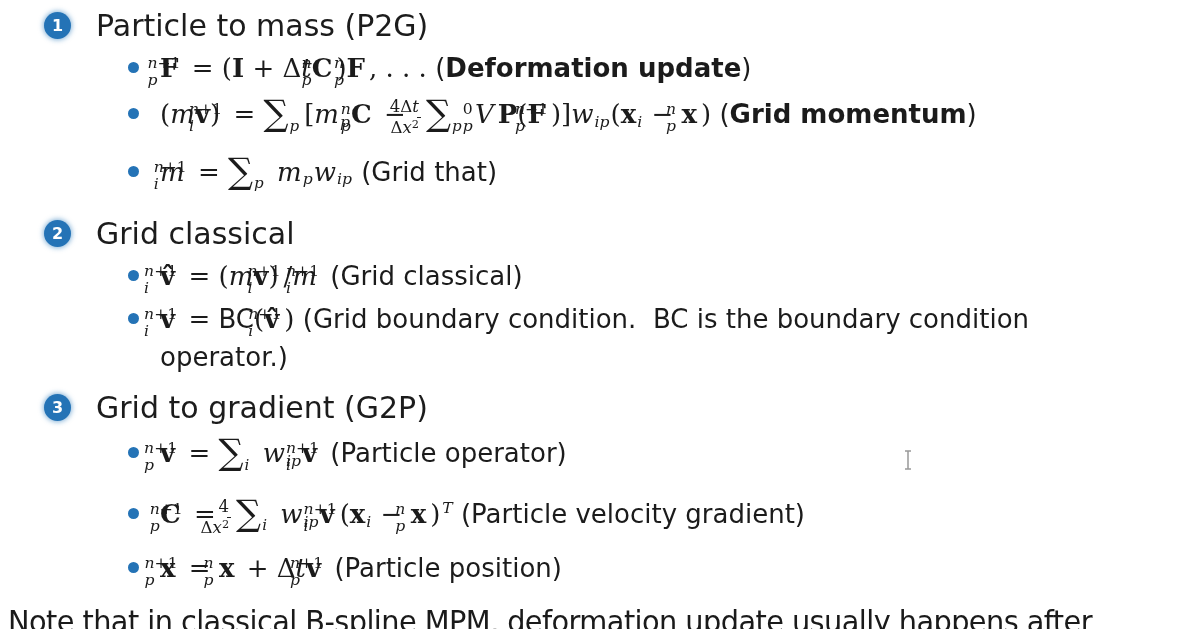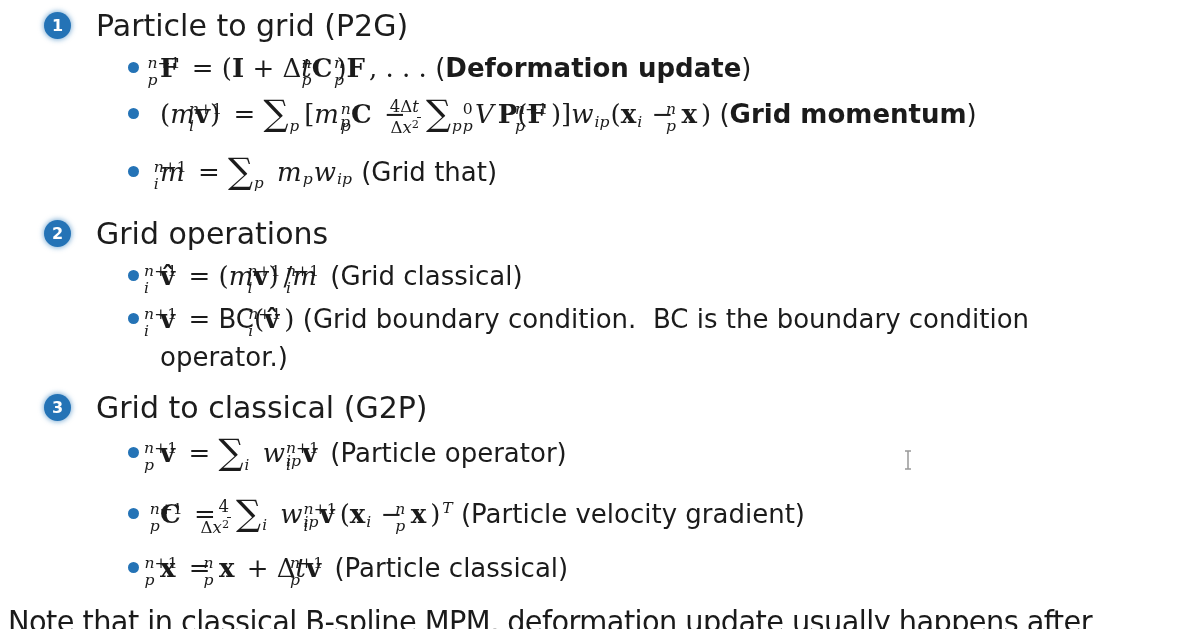--- a/index.html
+++ b/index.html
@@ -66,38 +66,38 @@
   
   .ibeam{position:absolute;left:903px;top:450px;width:10px;height:20px;}
 </style>
 </head>
 <body>
 
 <div class="slide">
   <div id="items-container">
       <div class="enum-title">
         <span class="enum-circle">1</span>
-        <span>Particle to grid (P2G)</span>
+        <span>Particle to mass (P2G)</span>
       </div>
       <div class="bullet-row"><span class="bullet-dot"></span><span class="math"><b>F</b><span class="ss"><span><i>n</i>+1</span><span><i>p</i></span></span> = (<b>I</b> + Δ<i>t</i><b>C</b><span class="ss"><span><i>n</i></span><span><i>p</i></span></span>)<b>F</b><span class="ss"><span><i>n</i></span><span><i>p</i></span></span>, . . .</span> <span class="cap">(<b>Deformation update</b>)</span></div>
       <div class="bullet-row"><span class="bullet-dot"></span><span class="math">(<i>m</i><b>v</b>)<span class="ss"><span><i>n</i>+1</span><span><i>i</i></span></span> = <span class="sg">∑</span><span class="lsub">p</span>[<i>m</i><span class="sb2">p</span><b>C</b><span class="ss"><span><i>n</i></span><span><i>p</i></span></span> − <span class="fr"><span class="fn">4Δ<i>t</i></span><span class="fd">Δ<i>x</i><span class="sp2">2</span></span></span><span class="sg">∑</span><span class="lsub">p</span> <i>V</i><span class="ss"><span>0</span><span><i>p</i></span></span><b>P</b>(<b>F</b><span class="ss"><span><i>n</i>+1</span><span><i>p</i></span></span>)]<i>w</i><span class="sb2">ip</span>(<b>x</b><span class="sb2">i</span> − <b>x</b><span class="ss"><span><i>n</i></span><span><i>p</i></span></span>)</span> <span class="cap">(<b>Grid momentum</b>)</span></div>
       <div class="bullet-row"><span class="bullet-dot"></span><span class="math"><i>m</i><span class="ss"><span><i>n</i>+1</span><span><i>i</i></span></span> = <span class="sg">∑</span><span class="lsub">p</span> <i>m</i><span class="sb2">p</span><i>w</i><span class="sb2">ip</span></span> <span class="cap">(Grid that)</span></div>
       <div class="enum-title">
         <span class="enum-circle">2</span>
-        <span>Grid operations</span>
+        <span>Grid classical</span>
       </div>
       <div class="bullet-row"><span class="bullet-dot"></span><span class="math"><b>v̂</b><span class="ss"><span><i>n</i>+1</span><span><i>i</i></span></span> = (<i>m</i><b>v</b>)<span class="ss"><span><i>n</i>+1</span><span><i>i</i></span></span>/<i>m</i><span class="ss"><span><i>n</i>+1</span><span><i>i</i></span></span></span> <span class="cap">(Grid classical)</span></div>
       <div class="bullet-row"><span class="bullet-dot"></span><span class="math"><b>v</b><span class="ss"><span><i>n</i>+1</span><span><i>i</i></span></span> = <span class="txt">BC</span>(<b>v̂</b><span class="ss"><span><i>n</i>+1</span><span><i>i</i></span></span>)</span> <span class="cap">(Grid boundary condition.&nbsp; BC is the boundary condition<br>operator.)</span></div>
       <div class="enum-title">
         <span class="enum-circle">3</span>
-        <span>Grid to classical (G2P)</span>
+        <span>Grid to gradient (G2P)</span>
       </div>
       <div class="bullet-row"><span class="bullet-dot"></span><span class="math"><b>v</b><span class="ss"><span><i>n</i>+1</span><span><i>p</i></span></span> = <span class="sg">∑</span><span class="lsub">i</span> <i>w</i><span class="sb2">ip</span><b>v</b><span class="ss"><span><i>n</i>+1</span><span><i>i</i></span></span></span> <span class="cap">(Particle operator)</span></div>
       <div class="bullet-row"><span class="bullet-dot"></span><span class="math"><b>C</b><span class="ss"><span><i>n</i>+1</span><span><i>p</i></span></span> = <span class="fr"><span class="fn">4</span><span class="fd">Δ<i>x</i><span class="sp2">2</span></span></span><span class="sg">∑</span><span class="lsub">i</span> <i>w</i><span class="sb2">ip</span><b>v</b><span class="ss"><span><i>n</i>+1</span><span><i>i</i></span></span>(<b>x</b><span class="sb2">i</span> − <b>x</b><span class="ss"><span><i>n</i></span><span><i>p</i></span></span>)<span class="spT"><i>T</i></span></span> <span class="cap">(Particle velocity gradient)</span></div>
-      <div class="bullet-row"><span class="bullet-dot"></span><span class="math"><b>x</b><span class="ss"><span><i>n</i>+1</span><span><i>p</i></span></span> = <b>x</b><span class="ss"><span><i>n</i></span><span><i>p</i></span></span> + Δ<i>t</i><b>v</b><span class="ss"><span><i>n</i>+1</span><span><i>p</i></span></span></span> <span class="cap">(Particle classical)</span></div>
+      <div class="bullet-row"><span class="bullet-dot"></span><span class="math"><b>x</b><span class="ss"><span><i>n</i>+1</span><span><i>p</i></span></span> = <b>x</b><span class="ss"><span><i>n</i></span><span><i>p</i></span></span> + Δ<i>t</i><b>v</b><span class="ss"><span><i>n</i>+1</span><span><i>p</i></span></span></span> <span class="cap">(Particle position)</span></div>
     </div>
 
   <div class="footer-note">
     <div>Note that in classical B-spline MPM, deformation update usually happens after</div>
 
   </div>
 </div>
 
 <span class="ibeam">
   <svg width="10" height="20" viewBox="0 0 10 20">

